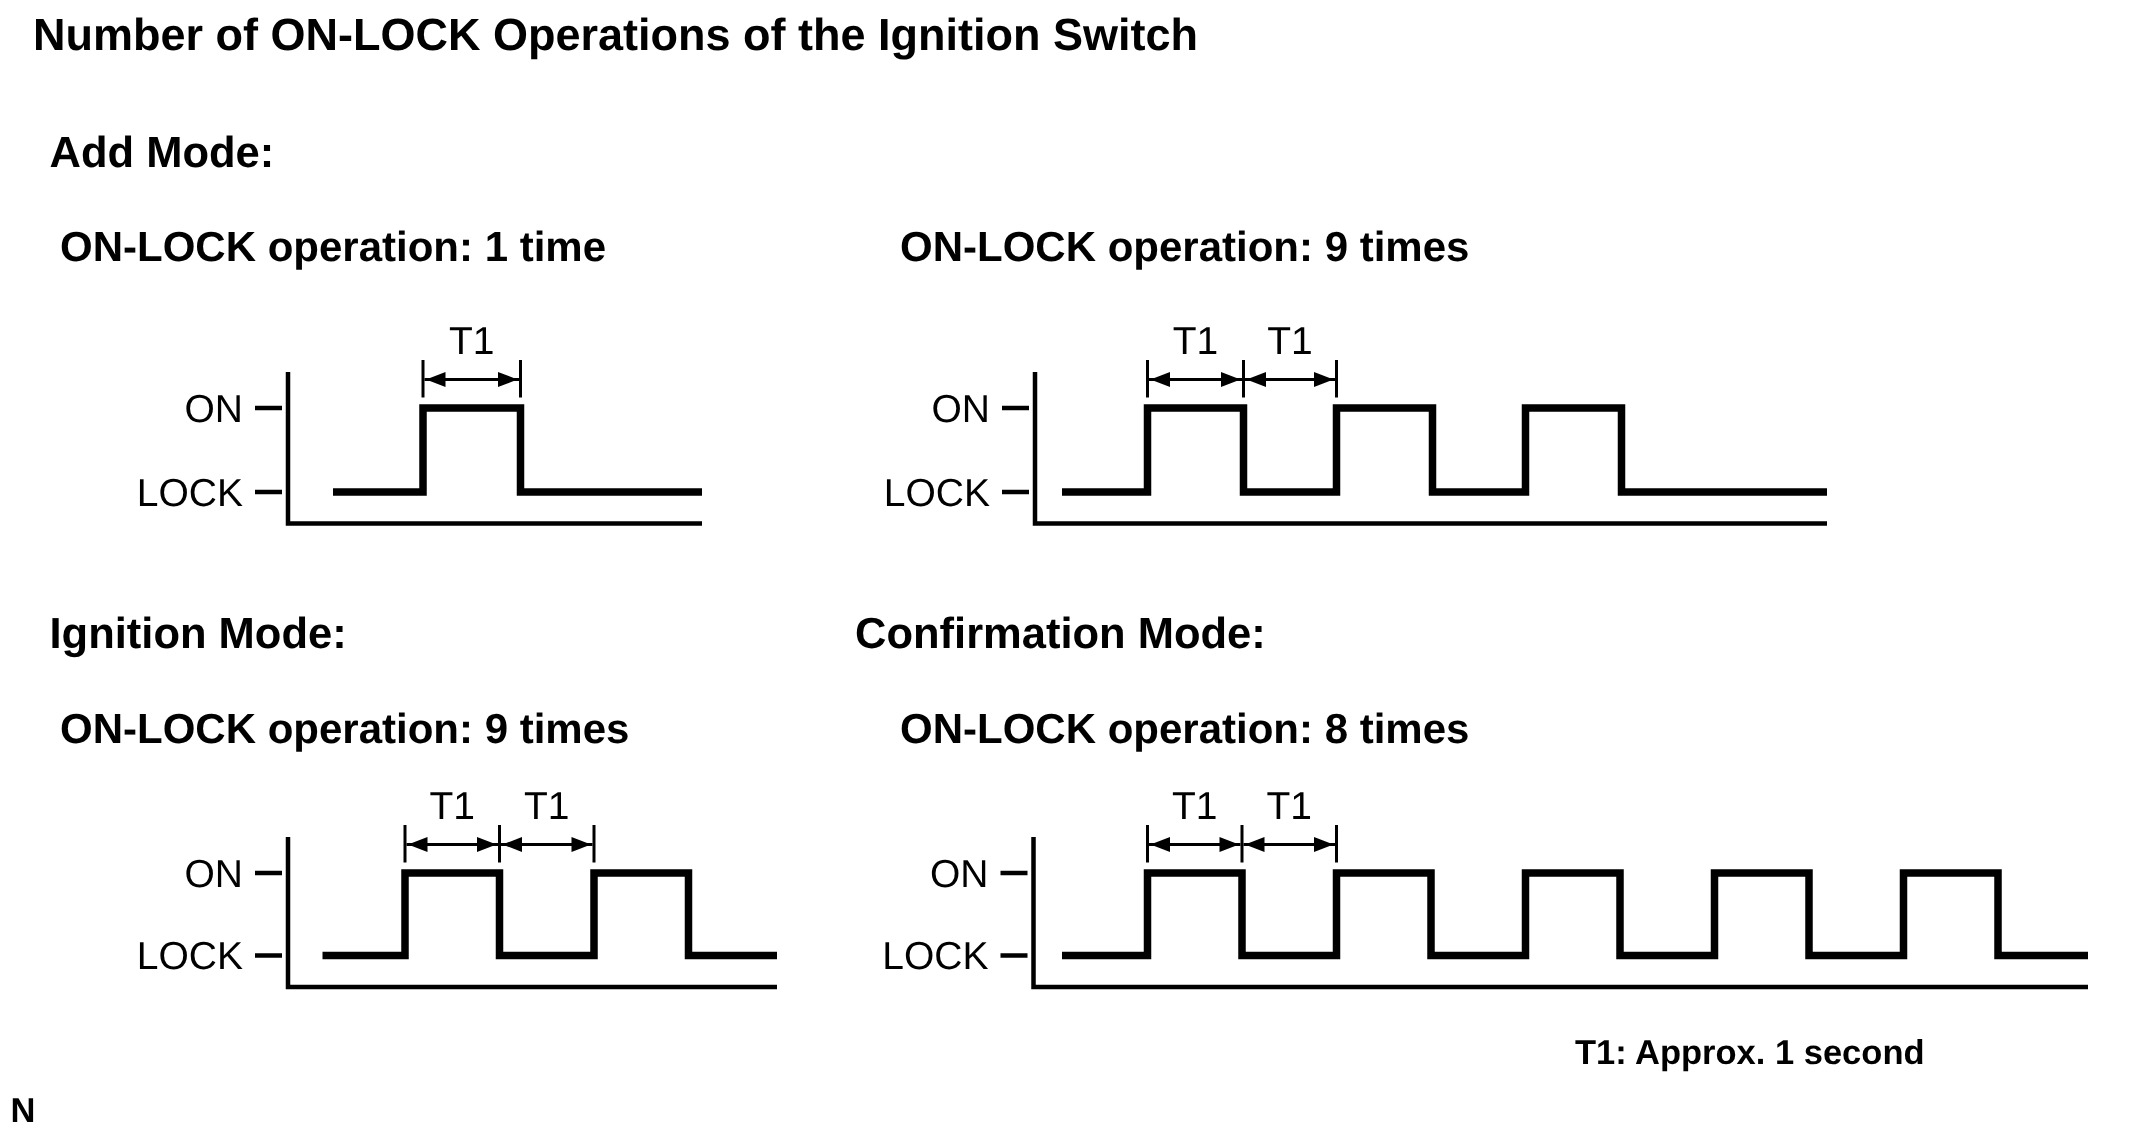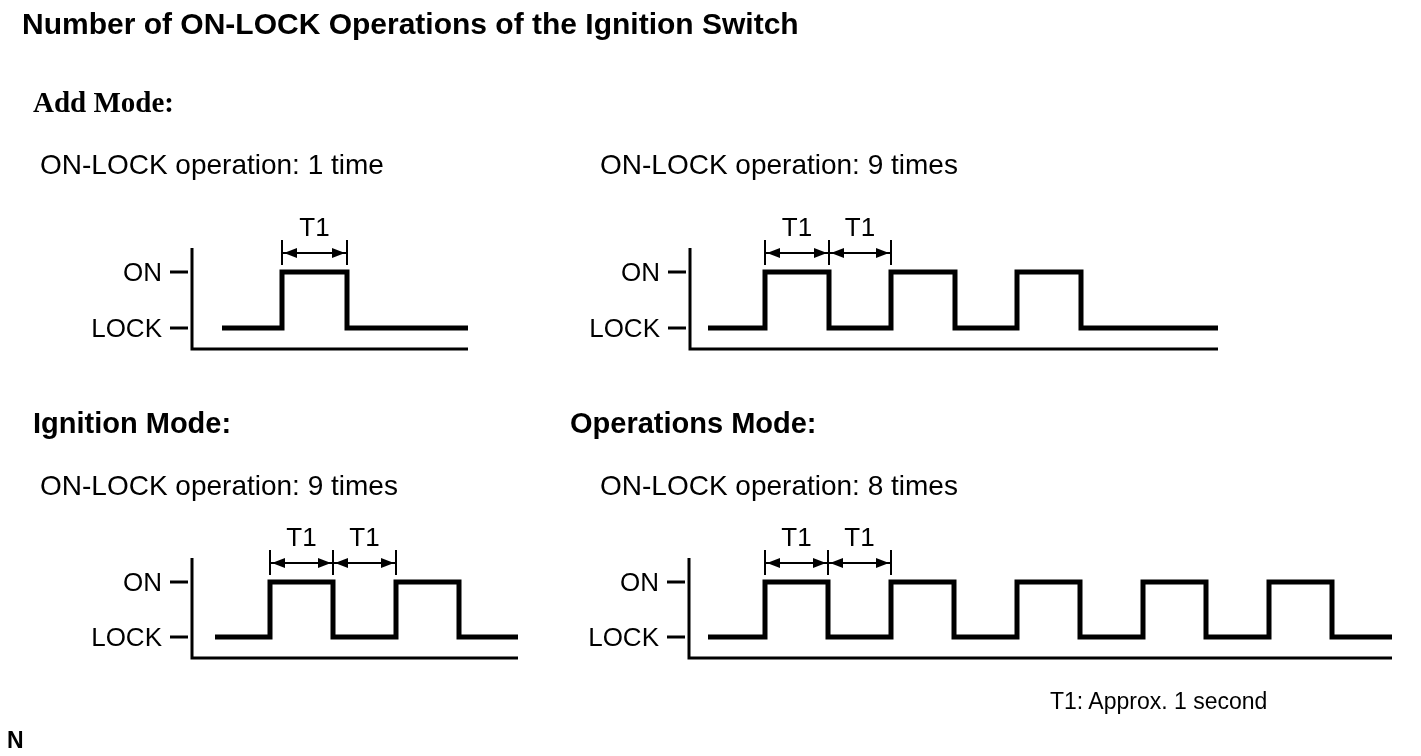--- a/index.html
+++ b/index.html
@@ -5,25 +5,25 @@
   html,body{margin:0;padding:0;background:#ffffff;}
   .page{
     position:relative;
     width:1421px;height:756px;
     background:#ffffff;
     font-family:"Liberation Sans", sans-serif;
     color:#000;
     overflow:hidden;
     padding-left:24px;
   }
-  .abs{position:absolute;white-space:nowrap;line-height:1.05;}
+  .abs{position:absolute;white-space:nowrap;line-height:1.05;font-weight:bold;}
   .doc-title{left:22px;top:8px;font-size:30px;font-weight:bold;}
   .panel-title{font-size:29px;font-weight:bold;}
   .panel-op{font-size:28px;}
-  .pt-add{left:33px;top:87px;font-family:Liberation Serif, serif;}
+  .pt-add{left:33px;top:87px;}
   .op-add{left:40px;top:150px;}
   .pt-confirmation{left:570px;top:87px;}
   .op-confirmation{left:600px;top:150px;}
   .pt-rewrite{left:33px;top:408px;}
   .op-rewrite{left:40px;top:471px;}
   .pt-prohibition{left:570px;top:408px;}
   .op-prohibition{left:600px;top:471px;}
   .footnote{left:1050px;top:689px;font-size:23px;}
   .corner-mark{left:7px;top:728px;font-size:23px;font-weight:bold;}
   #diagram-svg{position:absolute;left:0;top:0;}
@@ -42,21 +42,21 @@
   <div class="abs doc-title">Number of ON-LOCK Operations of the Ignition Switch</div>
 
   <div class="abs panel-title pt-add">Add Mode:</div>
   <div class="abs panel-op op-add">ON-LOCK operation: 1 time</div>
 
   <div class="abs panel-op op-confirmation">ON-LOCK operation: 9 times</div>
 
   <div class="abs panel-title pt-rewrite">Ignition Mode:</div>
   <div class="abs panel-op op-rewrite">ON-LOCK operation: 9 times</div>
 
-  <div class="abs panel-title pt-prohibition">Operations Mode:</div>
+  <div class="abs panel-title pt-prohibition">Confirmation Mode:</div>
   <div class="abs panel-op op-prohibition">ON-LOCK operation: 8 times</div>
 
   <svg id="diagram-svg" width="1421" height="756" viewBox="0 0 1421 756">
       <g>
         <polyline points="192,248 192,349 468,349" class="axis"></polyline>
         <line x1="170" y1="272" x2="188" y2="272" class="axis"></line>
         <line x1="170" y1="328" x2="188" y2="328" class="axis"></line>
         <text x="162" y="281" text-anchor="end" class="level-label">ON</text>
         <text x="162" y="337" text-anchor="end" class="level-label">LOCK</text>
         <polyline points="222,328 282,328 282,272 347,272 347,328 468,328" class="wave"></polyline>

